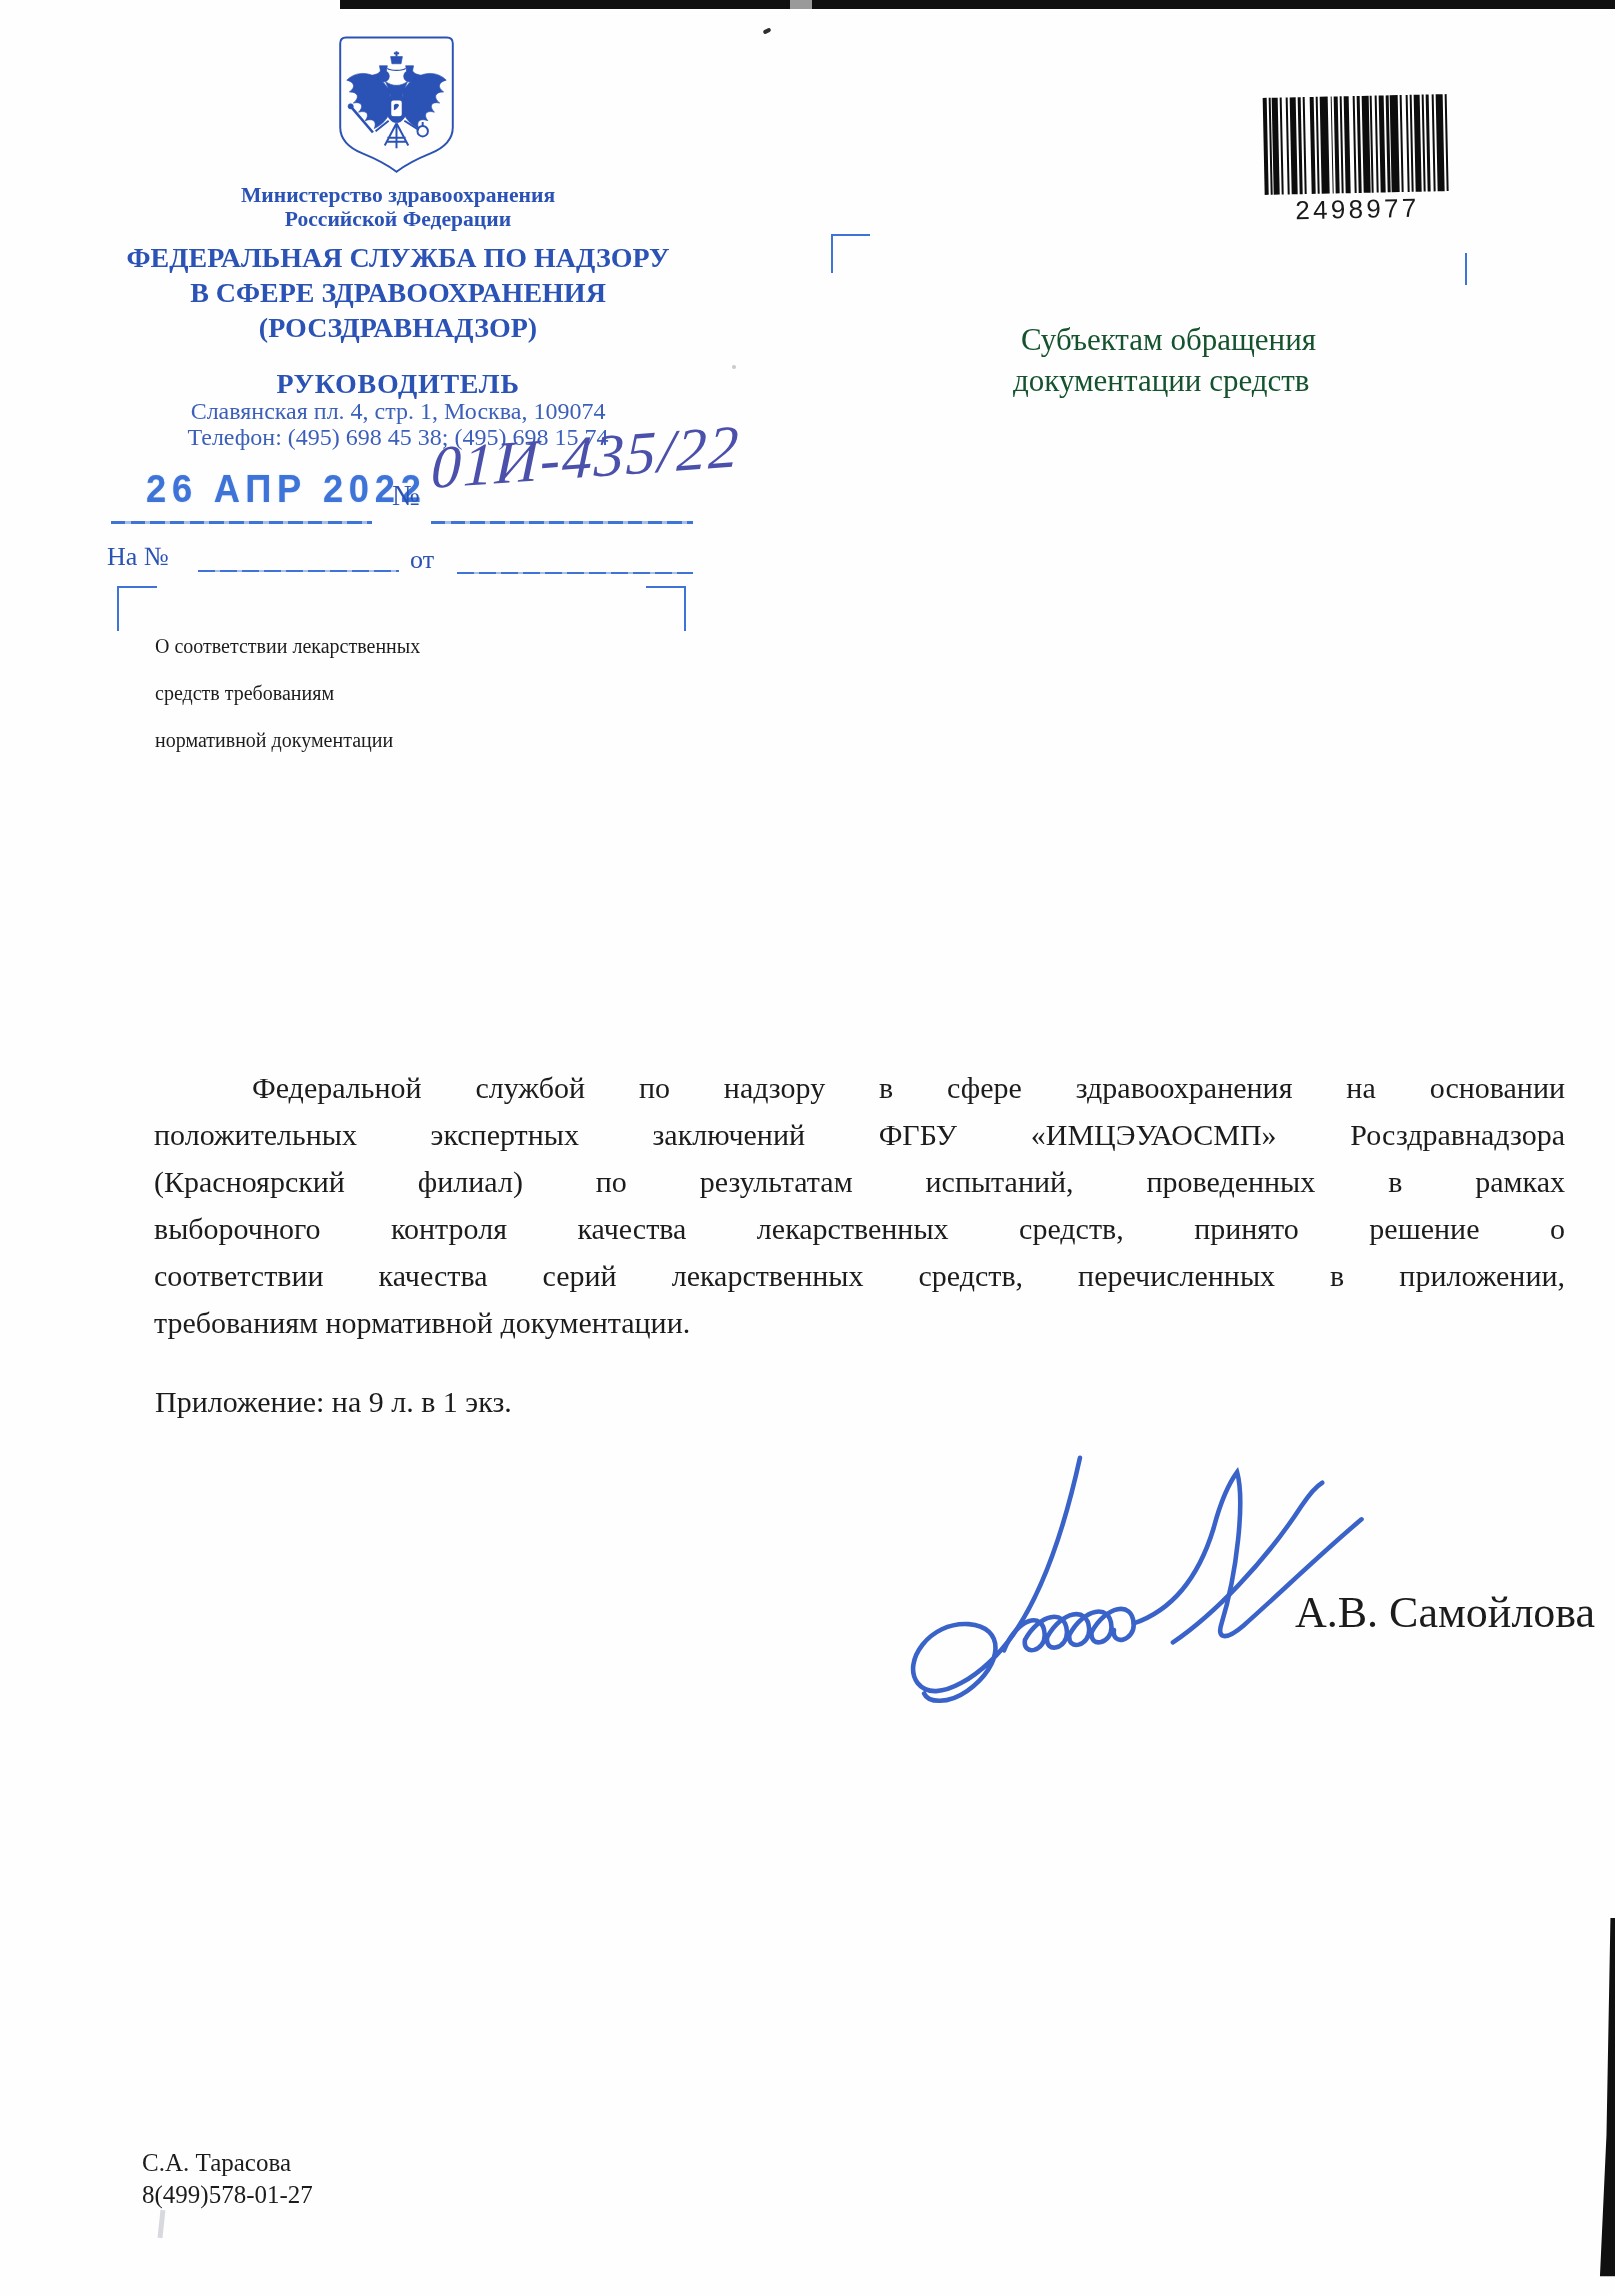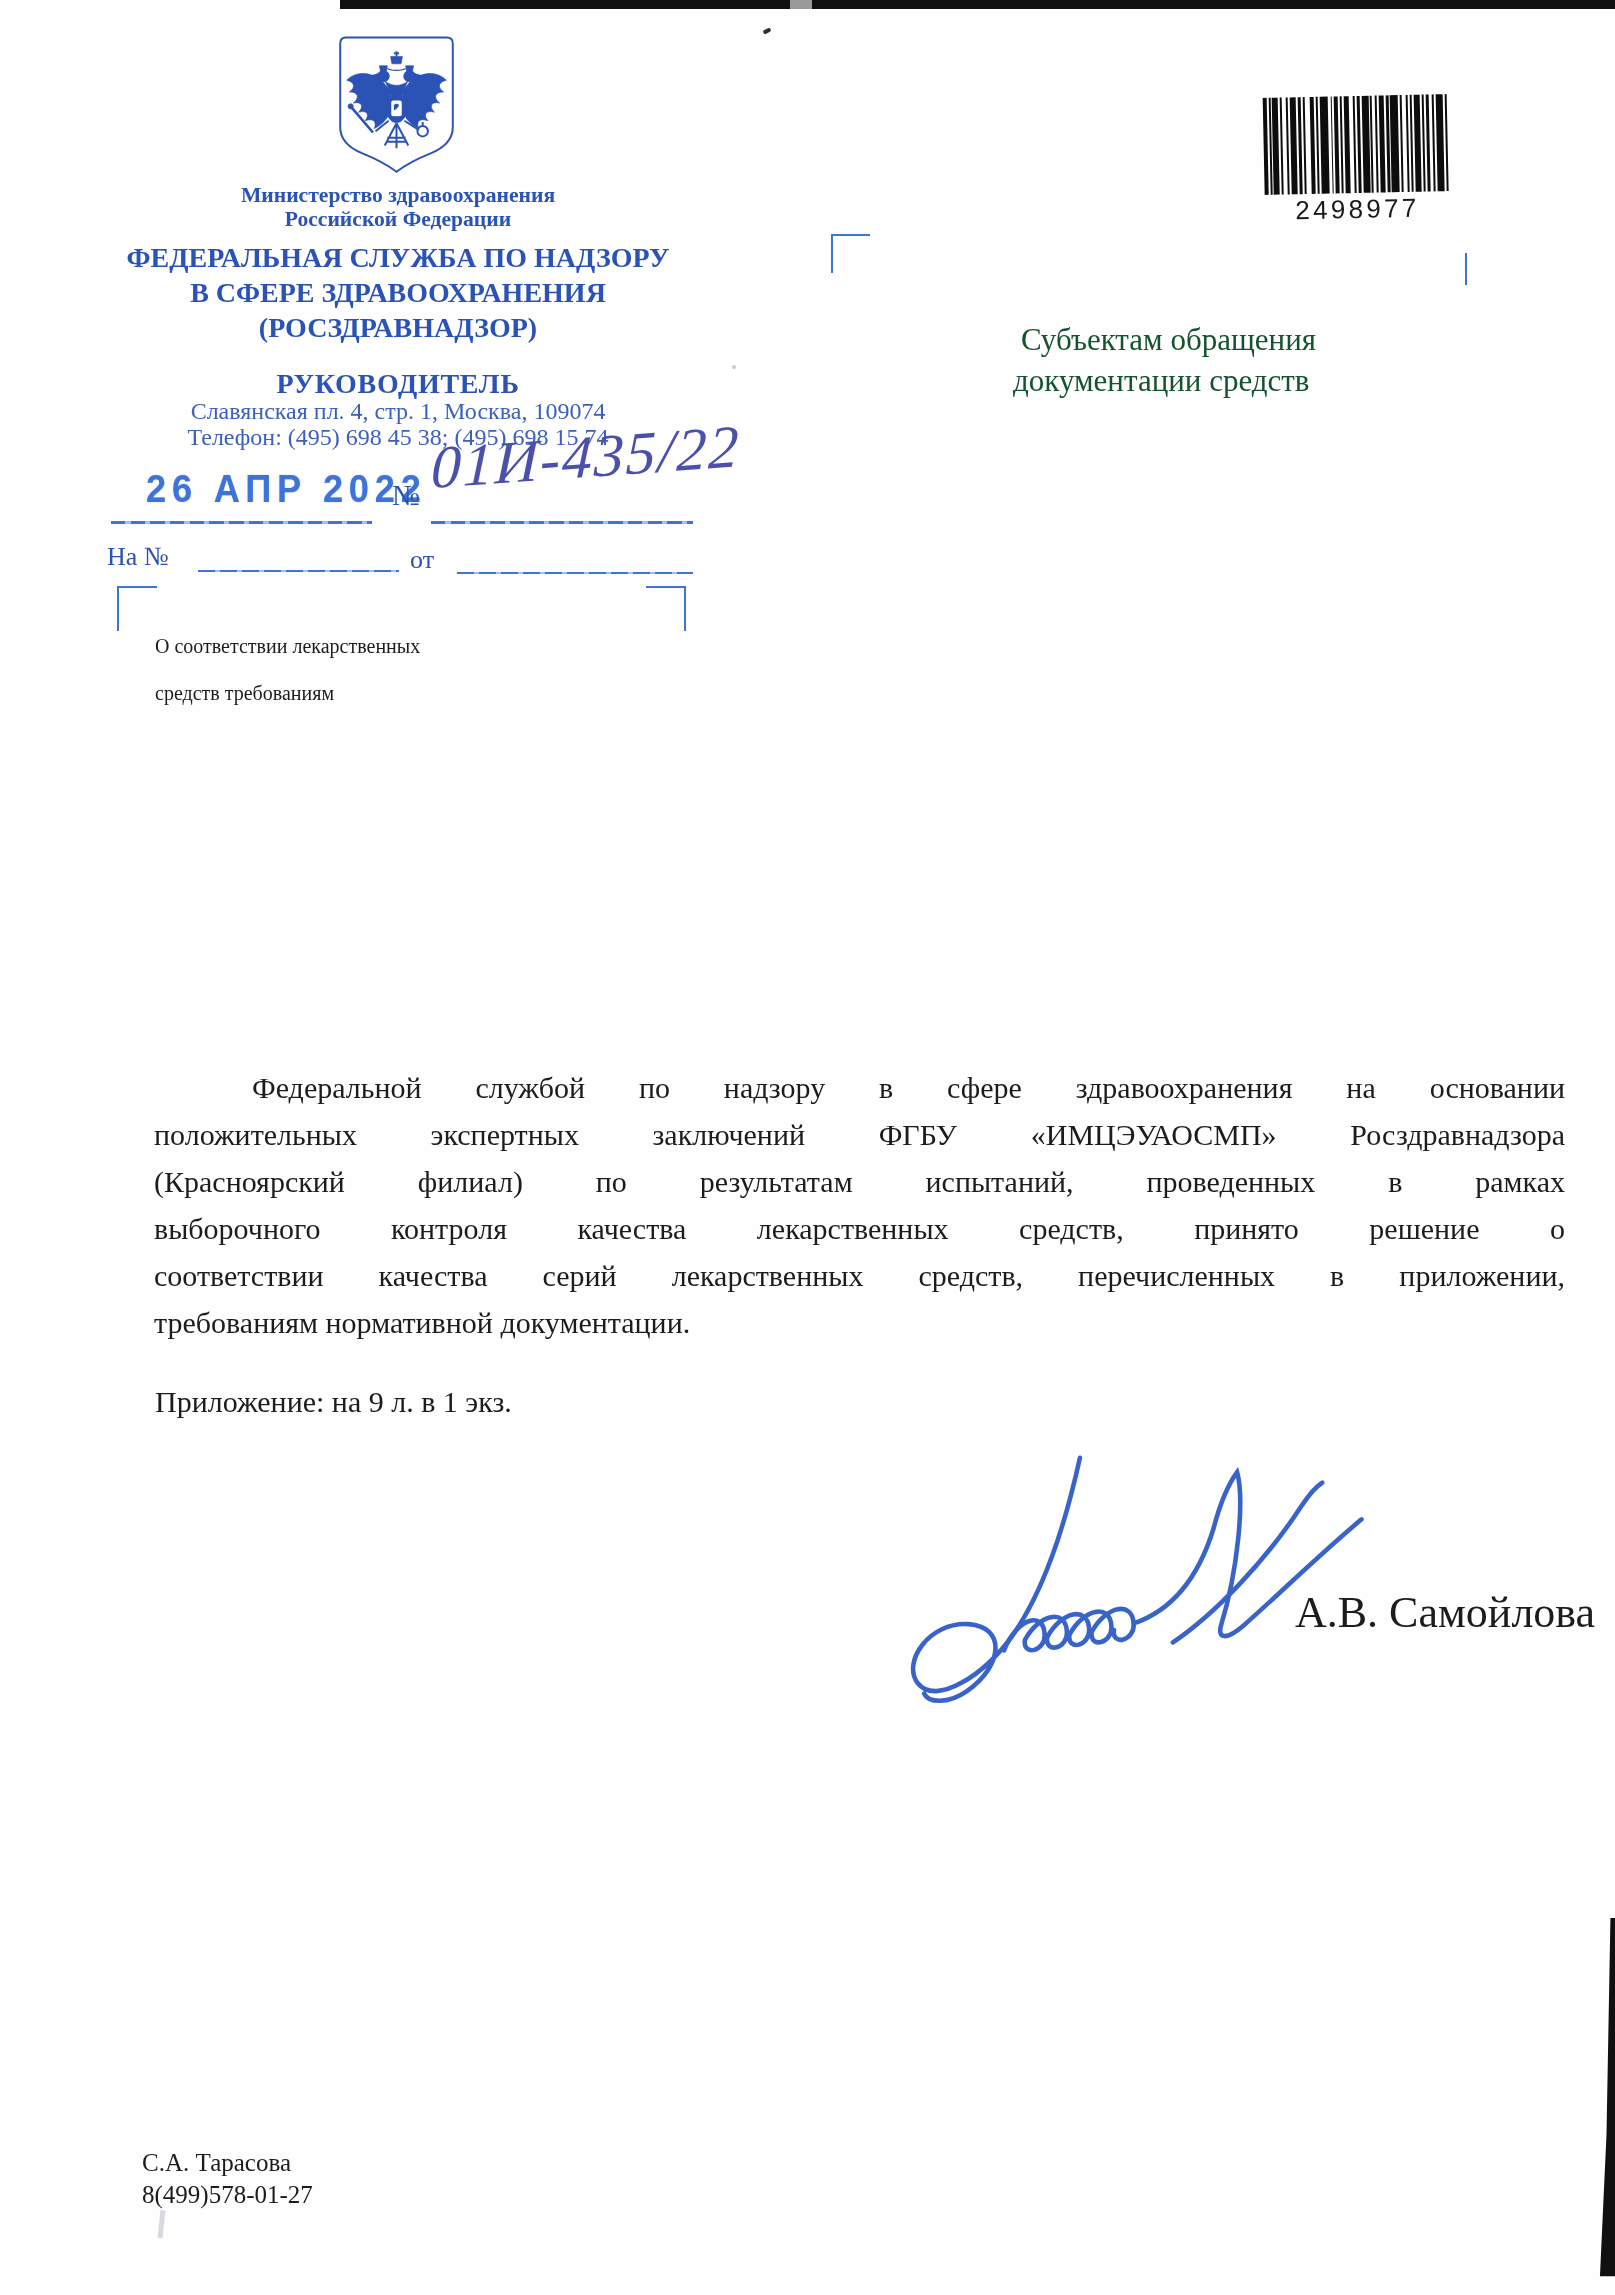--- a/index.html
+++ b/index.html
@@ -127,20 +127,21 @@
   </div>
 
   <div class="abs addressee">
     <div style="padding-left:7.9px">Субъектам обращения</div>
     <div>документации средств</div>
   </div>
 
   <div class="abs subject">
     <div>О соответствии лекарственных</div>
     <div>средств требованиям</div>
+    <div>нормативной документации</div>
   </div>
 
   <div class="abs bodytext">
     <div class="jline indent">Федеральной службой по надзору в сфере здравоохранения на основании</div>
     <div class="jline">положительных экспертных заключений ФГБУ «ИМЦЭУАОСМП» Росздравнадзора</div>
     <div class="jline">(Красноярский филиал) по результатам испытаний, проведенных в рамках</div>
     <div class="jline">выборочного контроля качества лекарственных средств, принято решение о</div>
     <div class="jline">соответствии качества серий лекарственных средств, перечисленных в приложении,</div>
     <div>требованиям нормативной документации.</div>
   </div>

